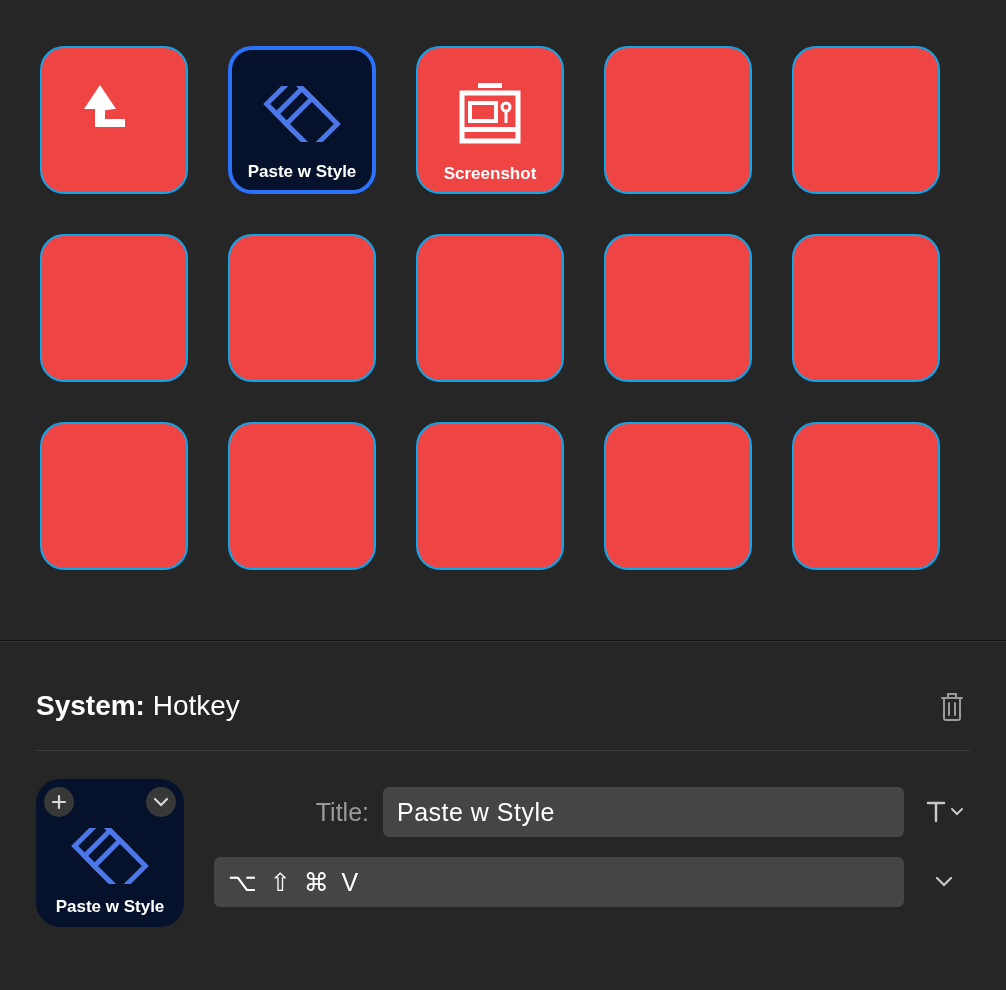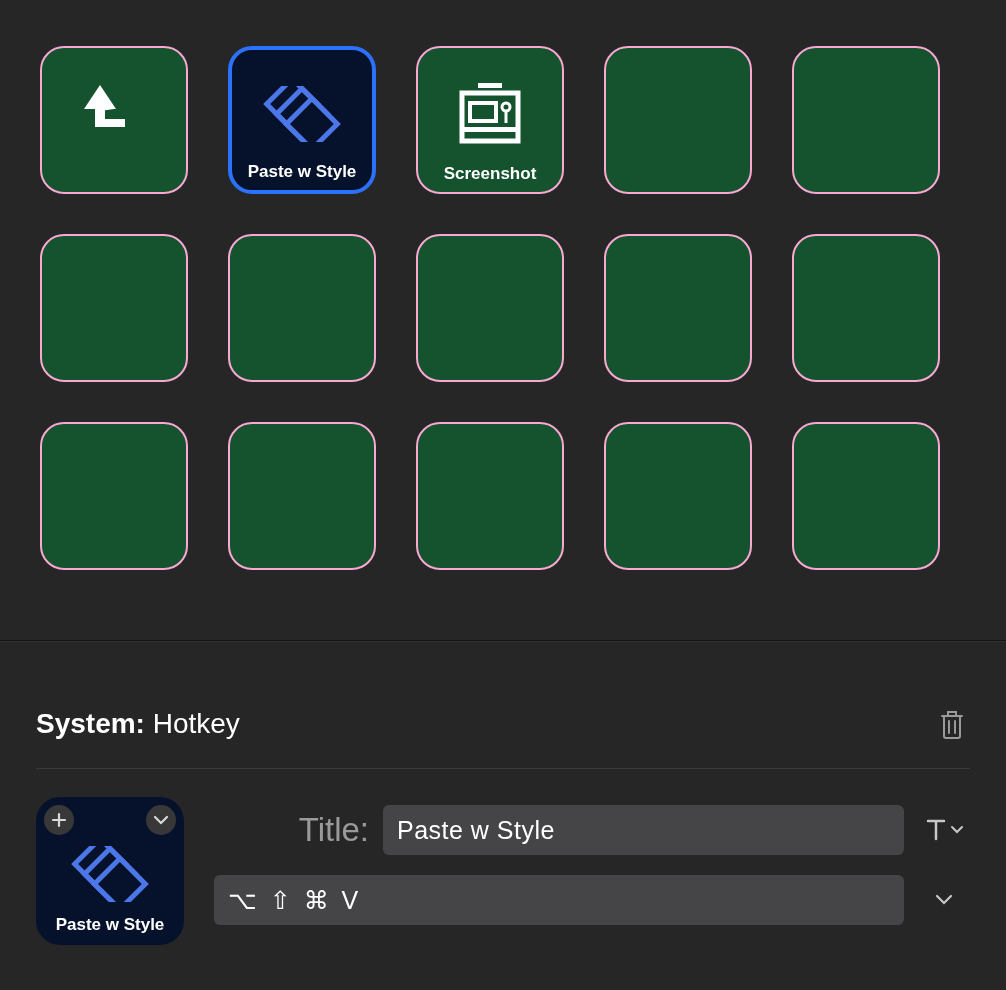--- a/index.html
+++ b/index.html
@@ -15,22 +15,22 @@
     padding: 46px 40px 30px 40px;
     height: 640px;
   }
   .grid {
     display: grid;
     grid-template-columns: repeat(5, 148px);
     grid-auto-rows: 148px;
     gap: 40px;
   }
   .slot {
-    background: #14532d;
-    border: 2px solid #f9a8d4;
+    background: #ef4444;
+    border: 2px solid #0ea5e9;
     border-radius: 24px;
     position: relative;
     display: flex;
     flex-direction: column;
     align-items: center;
     justify-content: center;
     cursor: pointer;
   }
   .slot.selected {
     background: #06122b;
@@ -55,21 +55,21 @@
     width: 100%;
     margin-top: -12px;
   }
   .divider {
     height: 2px;
     background: #131313;
     border-bottom:1px solid #333;
     width: 100%;
   }
   .inspector {
-    padding: 62px 36px 0 36px;
+    padding: 44px 36px 0 36px;
   }
   .insp-header {
     display: flex;
     align-items: center;
     justify-content: space-between;
     padding-bottom: 24px;
     border-bottom: 1px solid #3b3b3b;
   }
   .insp-title {
     font-size: 28px;
@@ -135,21 +135,21 @@
     padding-top: 8px;
   }
   .form-row {
     display: flex;
     align-items: center;
     gap: 14px;
   }
   .form-label {
     width: 155px;
     text-align: right;
-    font-size: 33px;
+    font-size: 25px;
     color: #9a9a9a;
   }
   .form-input {
     flex: 1;
     height: 50px;
     background: #454547;
     border: none;
     border-radius: 6px;
     color: #fff;
     font-size: 25px;

